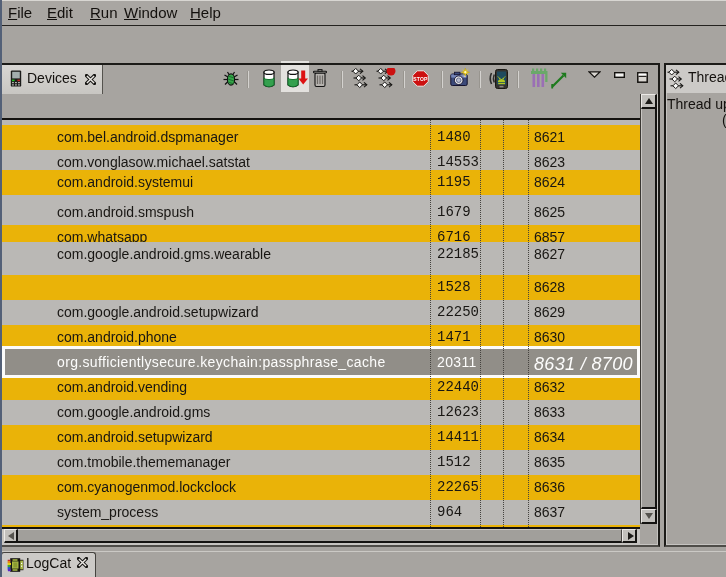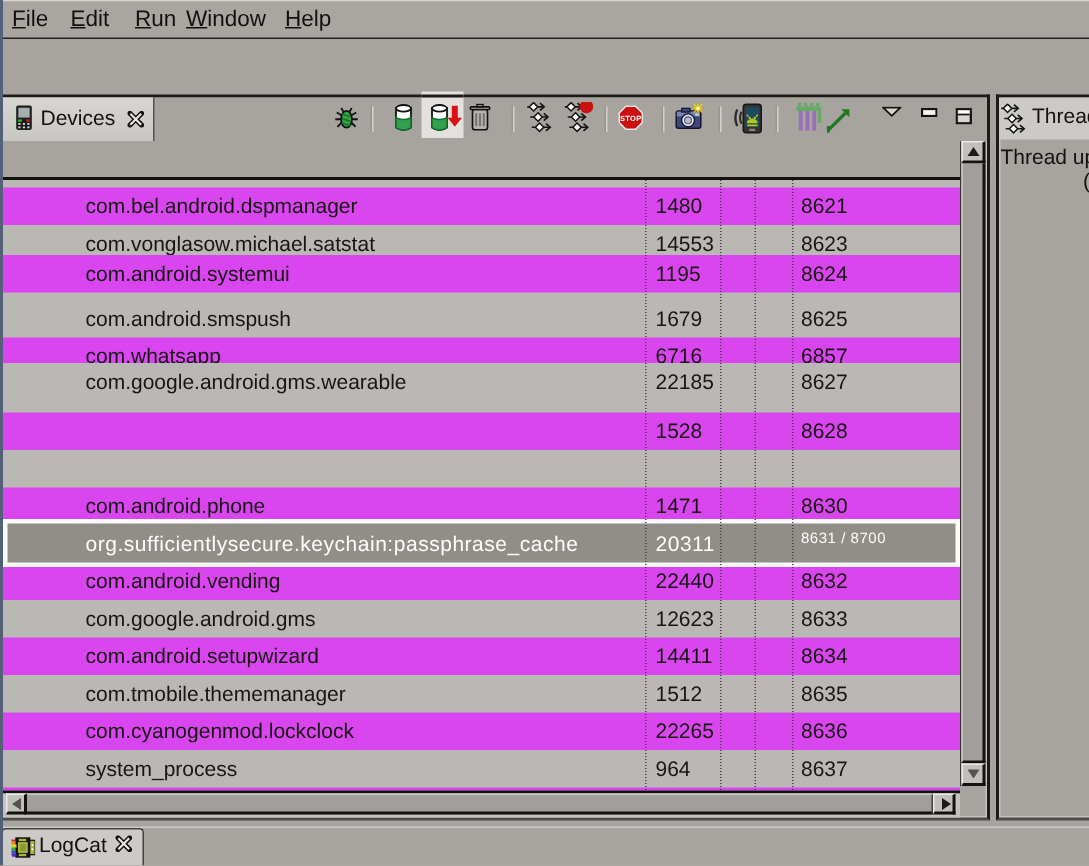--- a/index.html
+++ b/index.html
@@ -31,31 +31,31 @@
   #thead{left:2px;top:29px;width:638px;height:25px;background:#a6a39f;
          border-top:1px solid #cfcdc9;
          box-sizing:border-box;}
   #thead .lbl{position:absolute;left:7px;top:4px;font-size:14px;color:#14110e;}
   #theadline{left:2px;top:53px;width:655px;height:2px;background:#14120f;}
   .hsep{position:absolute;top:2px;width:1px;height:21px;background:#3a3833;}
   
   #tbody{left:2px;top:55px;width:638px;height:407px;background:#bab8b5;overflow:hidden;}
   .row{position:absolute;left:0;width:638px;height:25px;font-size:14px;color:#181613;}
   .row .nm{position:absolute;left:55px;top:4px;}
-  .row .pid{position:absolute;left:435px;top:4px;}
+  .row .pid{position:absolute;left:435px;top:4px;font-family:Liberation Mono, monospace;}
   .row .prt{position:absolute;left:532px;top:4px;}
-  .rl{background:#d946ef;}
+  .rl{background:#eab308;}
   .rd{background:#bab8b5;}
   .gridv{position:absolute;top:0;height:407px;width:1px;
          background-image:repeating-linear-gradient(#45433f 0 1px,transparent 1px 2px);}
   #selrow{position:absolute;left:0px;top:226px;width:638px;height:32px;
           background:#918e88;border:3px solid #fbfbfa;box-sizing:border-box;}
   #selrow .nm{position:absolute;left:52px;top:5px;font-size:14px;color:#fdfdfc;letter-spacing:0.35px;}
   #selrow .pid{position:absolute;left:432px;top:5px;font-size:14px;color:#fdfdfc;letter-spacing:0.35px;}
-  #selrow .prt{position:absolute;left:529px;top:5px;font-size:10px;color:#fdfdfc;letter-spacing:0.35px;}
+  #selrow .prt{position:absolute;left:529px;top:5px;font-size:18px;color:#fdfdfc;letter-spacing:0.35px;font-style:italic;}
   
   .sbtn{position:absolute;width:16px;height:15px;background:#c2c0bc;
         border-top:1px solid #eceae7;border-left:1px solid #eceae7;
         border-right:2px solid #141311;border-bottom:2px solid #141311;box-sizing:border-box;}
   .tri{position:absolute;width:0;height:0;}
   #vscroll{left:641px;top:29px;width:16px;height:430px;background:#b4b1ad;}
   #vthumb{position:absolute;left:0;top:15px;width:16px;height:400px;background:#a19f9b;
           border-left:1px solid #c9c7c3;border-right:2px solid #141311;
           border-bottom:2px solid #141311;box-sizing:border-box;}
   #hscroll{left:4px;top:464px;width:633px;height:14px;background:#b4b1ad;}
@@ -280,20 +280,25 @@
       </div>
     <div class="row rd" style="top:122px">
         <span class="nm">com.google.android.gms.wearable</span>
         <span class="pid">22185</span>
         <span class="prt">8627</span>
       </div>
     <div class="row rl" style="top:155px">
         <span class="pid">1528</span>
         <span class="prt">8628</span>
       </div>
+    <div class="row rd" style="top:180px">
+        <span class="nm">com.google.android.setupwizard</span>
+        <span class="pid">22250</span>
+        <span class="prt">8629</span>
+      </div>
     <div class="row rl" style="top:205px">
         <span class="nm">com.android.phone</span>
         <span class="pid">1471</span>
         <span class="prt">8630</span>
       </div>
     <div class="row rd" style="top:230px"></div>
     <div class="row rl" style="top:255px">
         <span class="nm">com.android.vending</span>
         <span class="pid">22440</span>
         <span class="prt">8632</span>

